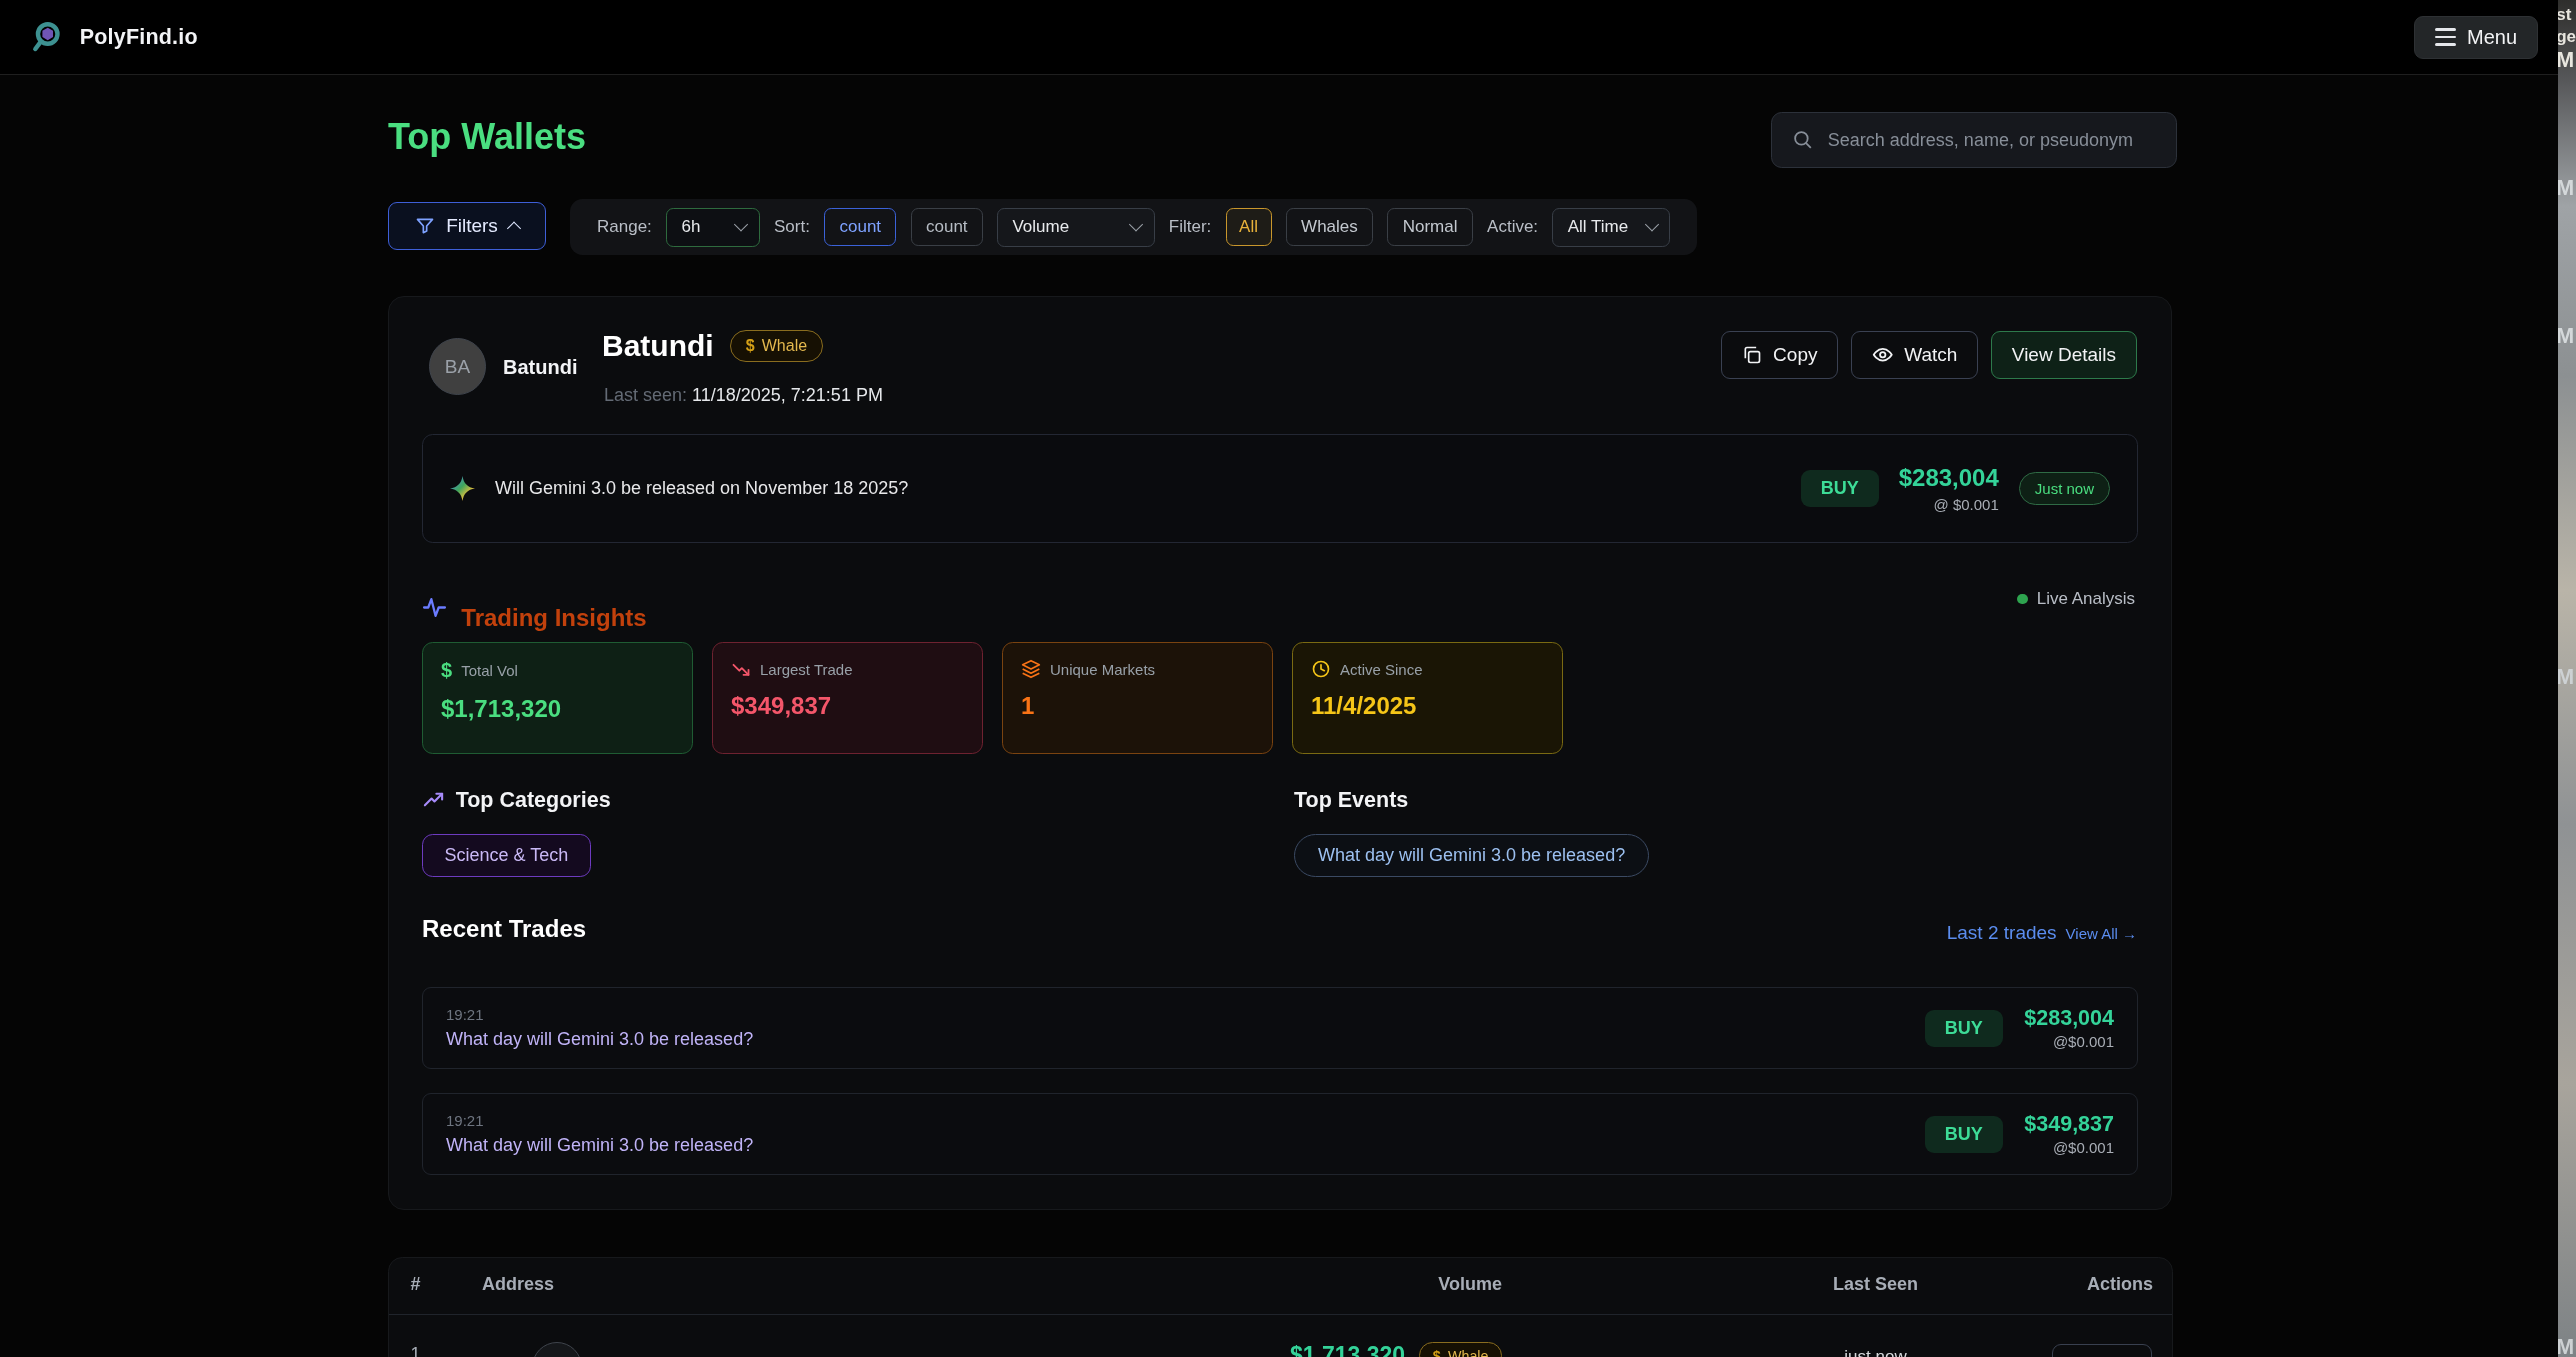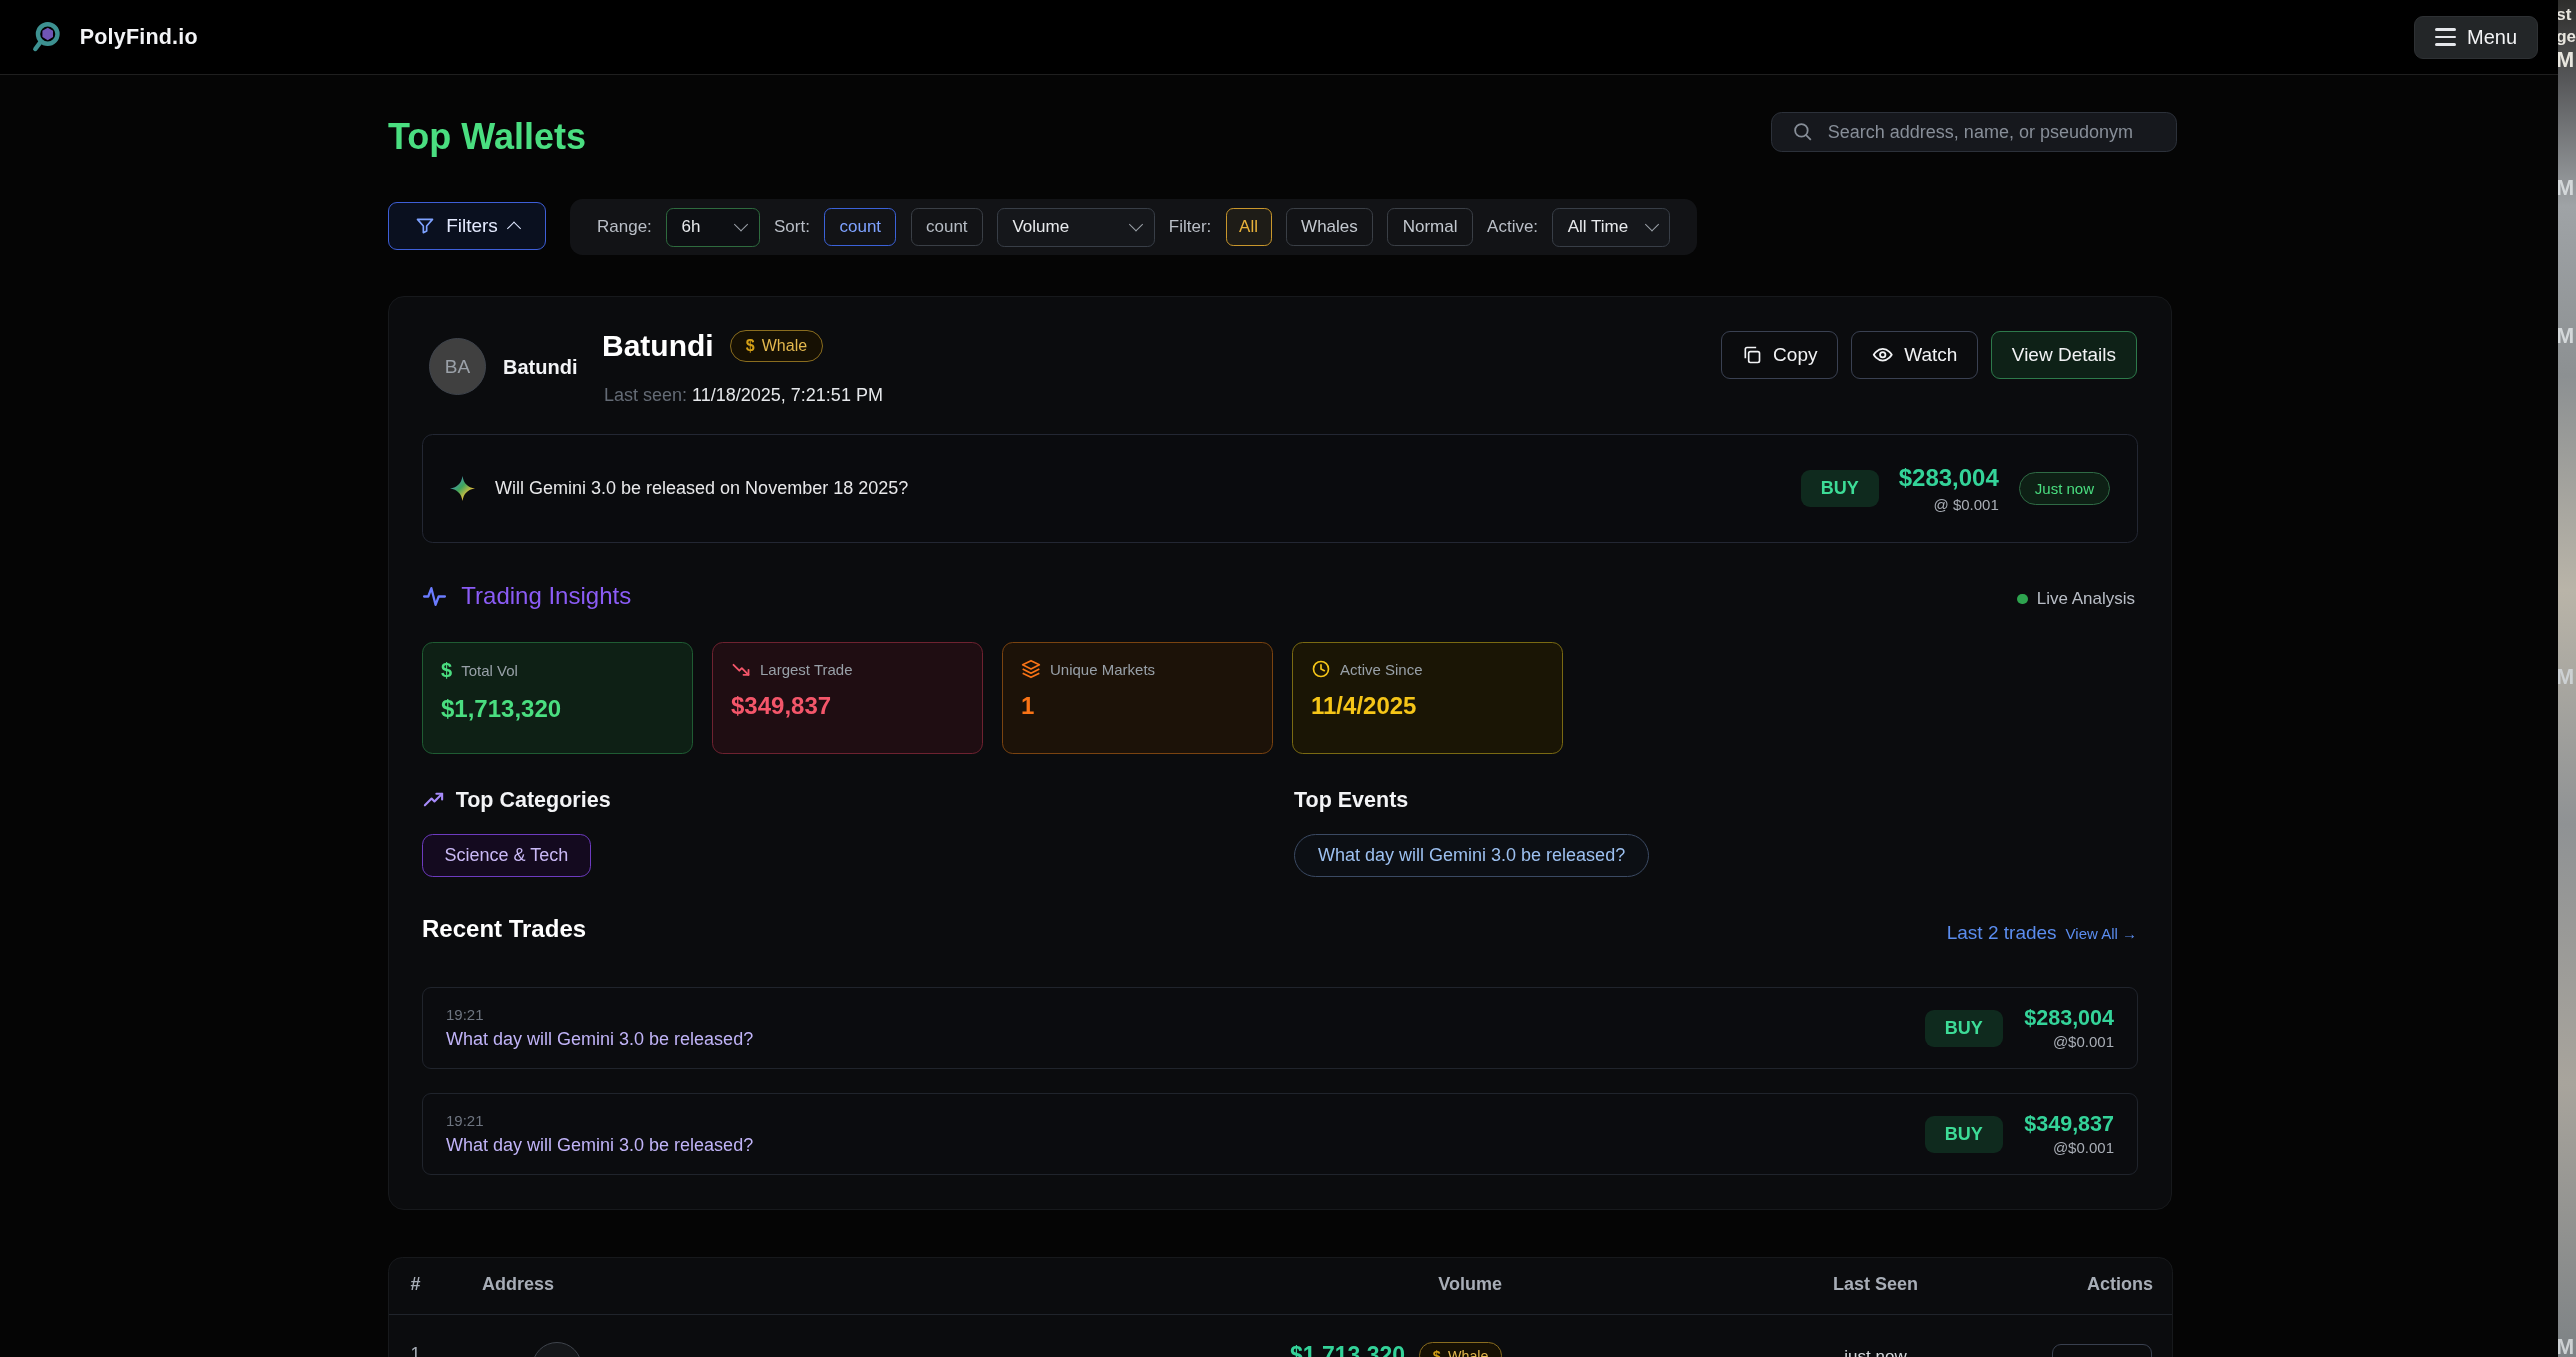--- a/index.html
+++ b/index.html
@@ -13,21 +13,21 @@
             padding:0 38px 0 30px; }
   .brand { display:flex; align-items:center; gap:10.7px; cursor:pointer; }
   .brand-text { color:#f3f4f6; font-size:21.5px; font-weight:700; letter-spacing:0.2px; }
   .menu-btn { display:flex; align-items:center; gap:10.7px; background:#232628; border:0.9px solid #2e3134;
               border-radius:9px; padding:9px 20px; color:#f3f4f6; font-size:20px; cursor:pointer; }
   .burger { display:flex; flex-direction:column; gap:4.5px; }
   .burger span { display:block; width:21.5px; height:2.7px; background:#e5e7eb; border-radius:1.8px; }
 
   
   .page-title { position:absolute; left:388px; top:116px; color:#4ade80; font-size:36px; font-weight:800; }
-  .search-box { position:absolute; left:1771px; top:112px; width:406px; height:40px; background:#16181d;
+  .search-box { position:absolute; left:1771px; top:112px; width:406px; height:56px; background:#16181d;
                 border:0.9px solid #2c313a; border-radius:10.7px; display:flex; align-items:center; gap:14.3px; padding:12px 20px; }
   .search-box input { flex:1; background:transparent; border:0; outline:none; color:#c9ced6; font-size:18px;
                       font-family:"Liberation Sans", sans-serif; }
   .search-box input::placeholder { color:#878e98; }
 
   
   .filters-btn { position:absolute; left:388px; top:202px; width:158px; height:48px; border:1.8px solid #3e5fd8;
                  background:#0a101f; border-radius:9px; display:flex; align-items:center; justify-content:center;
                  gap:10.7px; color:#e4eaff; font-size:19px; cursor:pointer; }
   .filters-panel { position:absolute; left:570px; top:199px; width:1127px; height:56px; background:#121316;
@@ -78,21 +78,21 @@
   .buy-pill { background:#0f2a1e; color:#3ddc97; font-size:18px; font-weight:700; border-radius:9px;
               padding:8px 20px; }
   .alert-amt { display:flex; flex-direction:column; align-items:flex-end; gap:3.6px; }
   .alert-amt .a { color:#34d399; font-size:24px; font-weight:800; }
   .alert-amt .p { color:#a8adb5; font-size:15px; }
   .justnow { border:0.9px solid #2f6b45; background:#0e2015; color:#4ade80; font-size:15px;
              border-radius:895px; padding:7.2px 15px; }
 
   
   .insights-head { position:absolute; left:33px; top:285px; display:flex; align-items:center; gap:14.3px; }
-  .insights-head .t { color:#8b5cf6; font-size:24px; font-weight:400; }
+  .insights-head .t { color:#c2410c; font-size:24px; font-weight:700;margin-top:22px; }
   .live { position:absolute; right:36px; top:292px; display:flex; align-items:center; gap:9px; }
   .live .dot { width:10.7px; height:10.7px; border-radius:50%; background:#2ea44f; }
   .live .t { color:#b9bec6; font-size:17px; }
   .cards-row { position:absolute; left:33px; top:345px; display:flex; gap:19px; }
   .icard { width:271px; height:112px; border-radius:10.7px; padding:16px 18px; }
   .icard .top { display:flex; align-items:center; gap:9px; }
   .icard .lbl { color:#98a0a8; font-size:15px; }
   .icard .val { font-size:24px; font-weight:800; margin-top:13.4px; }
   .icard.green  { background:#0e2015; border:0.9px solid #1f5c33; } .icard.green .val  { color:#4ade80; }
   .icard.blue   { background:#0c1624; border:0.9px solid #1f3f66; } .icard.blue .val   { color:#3b82f6; }

